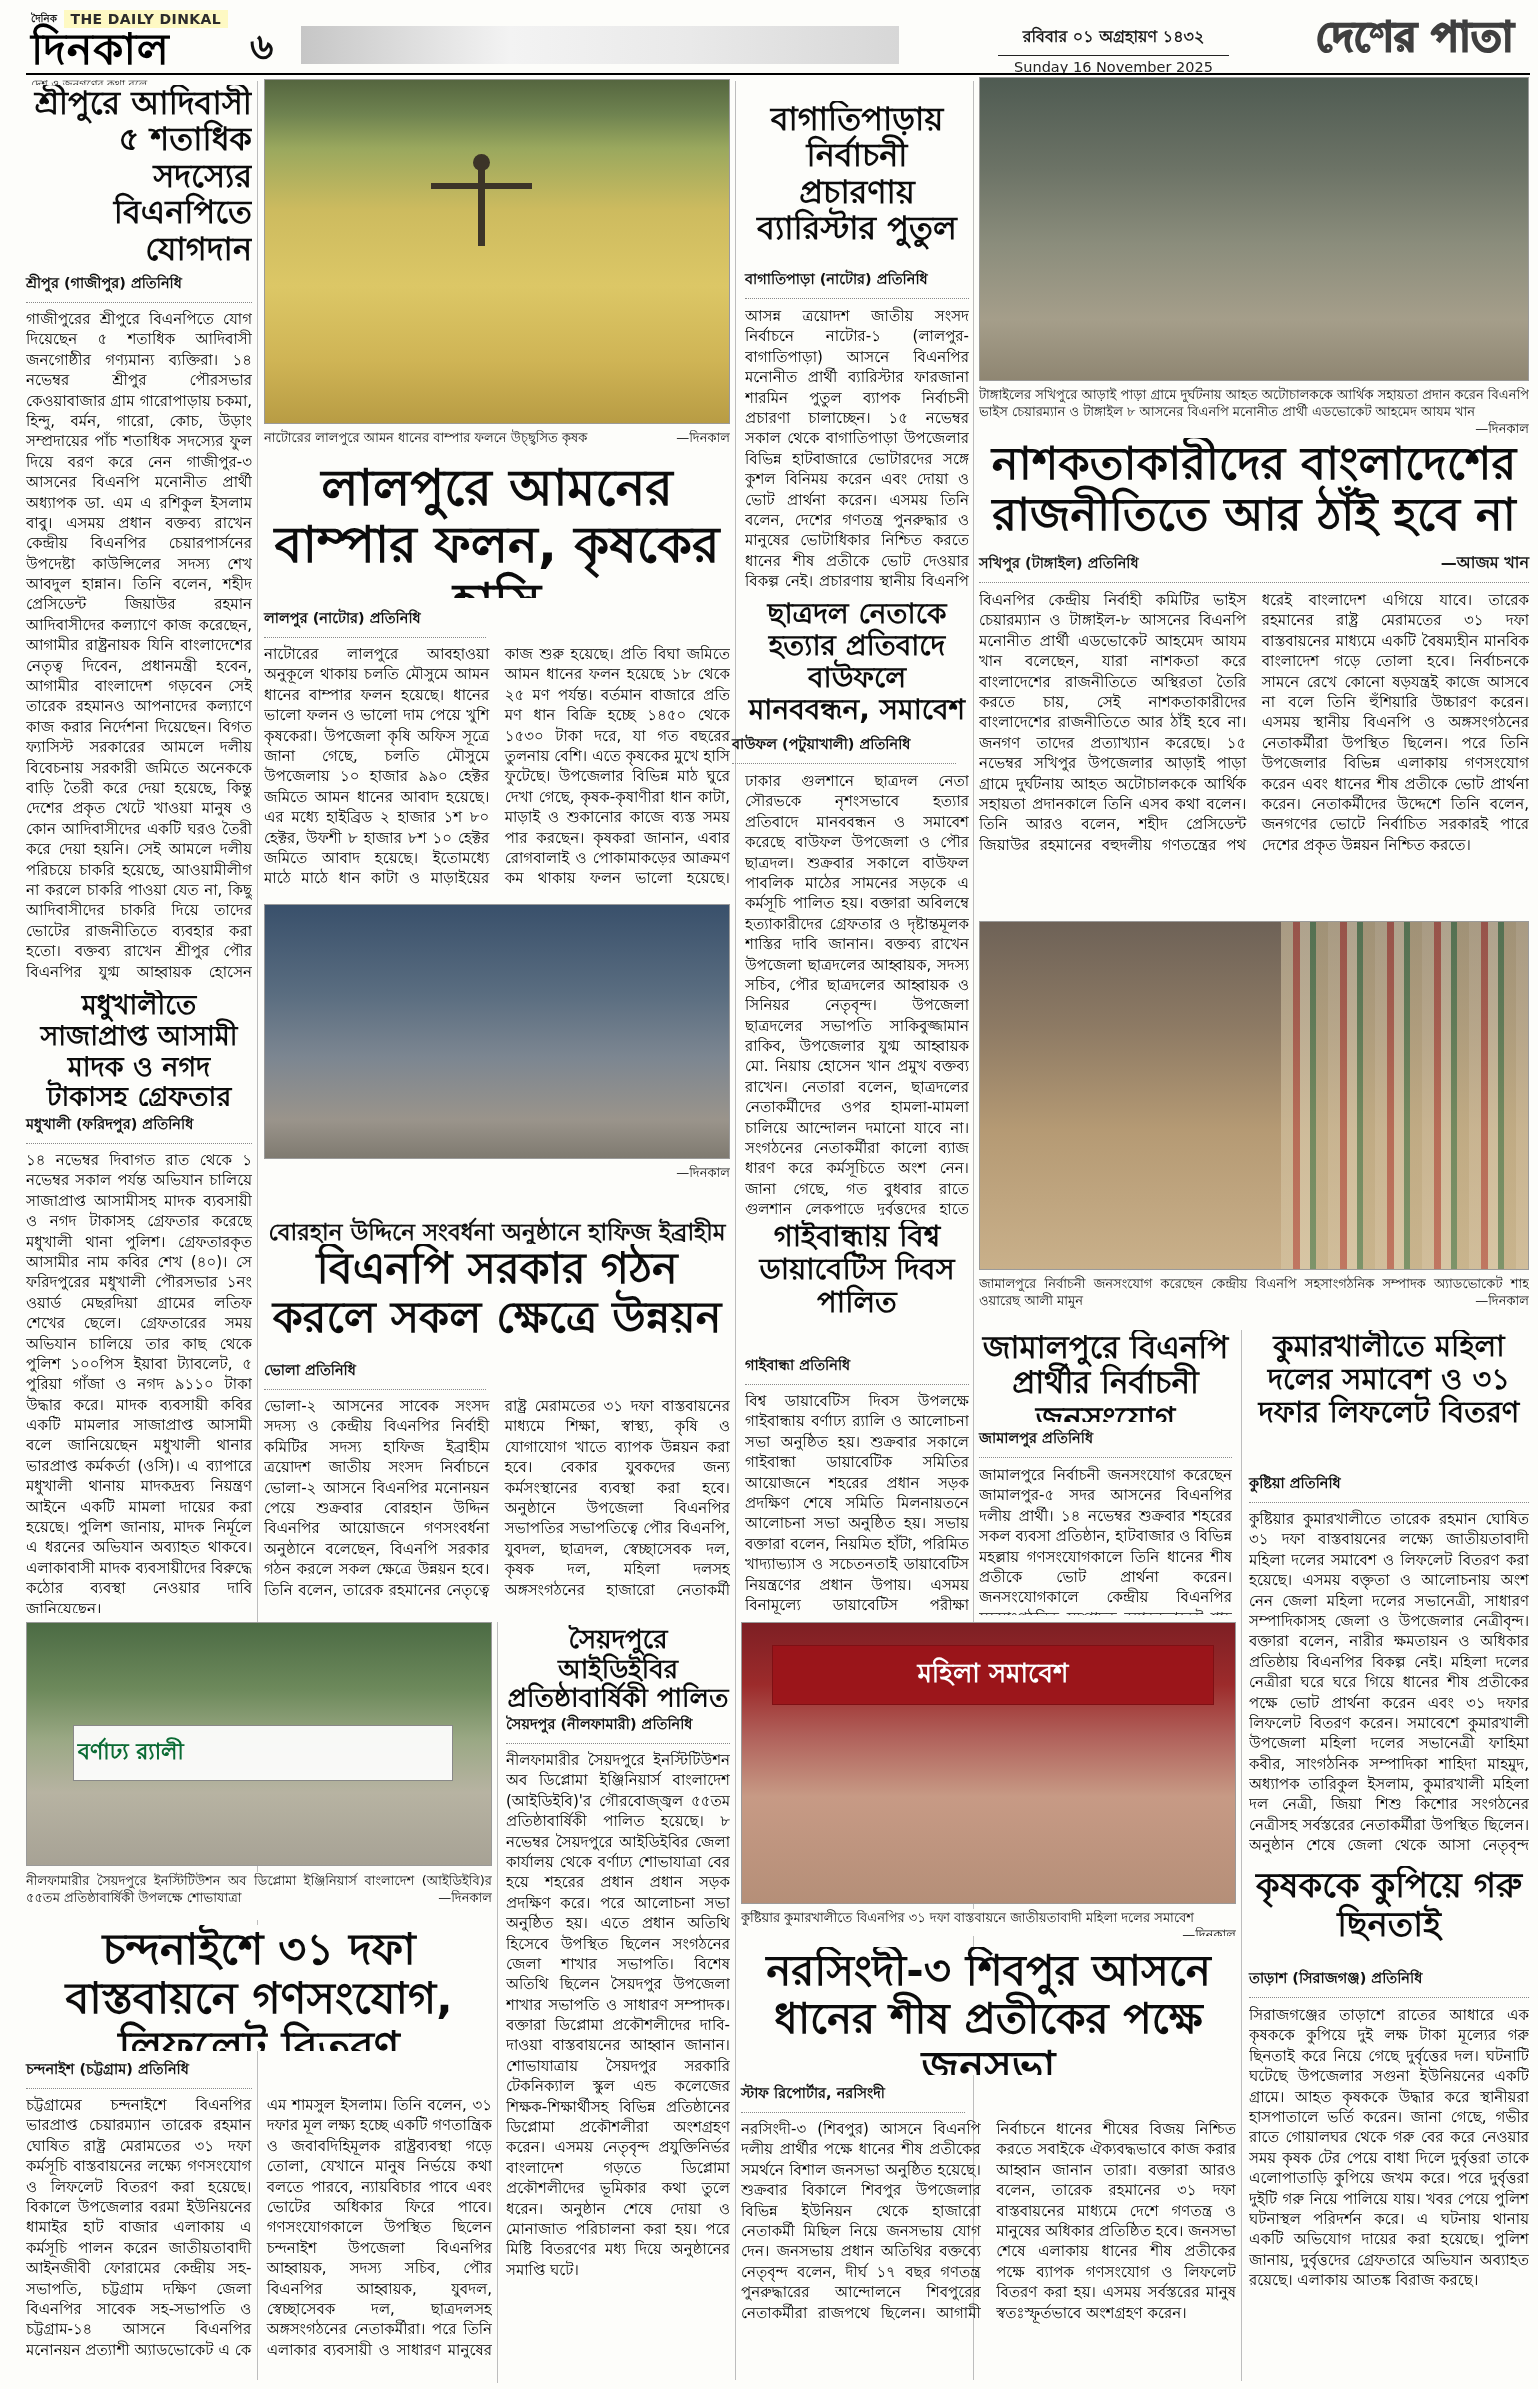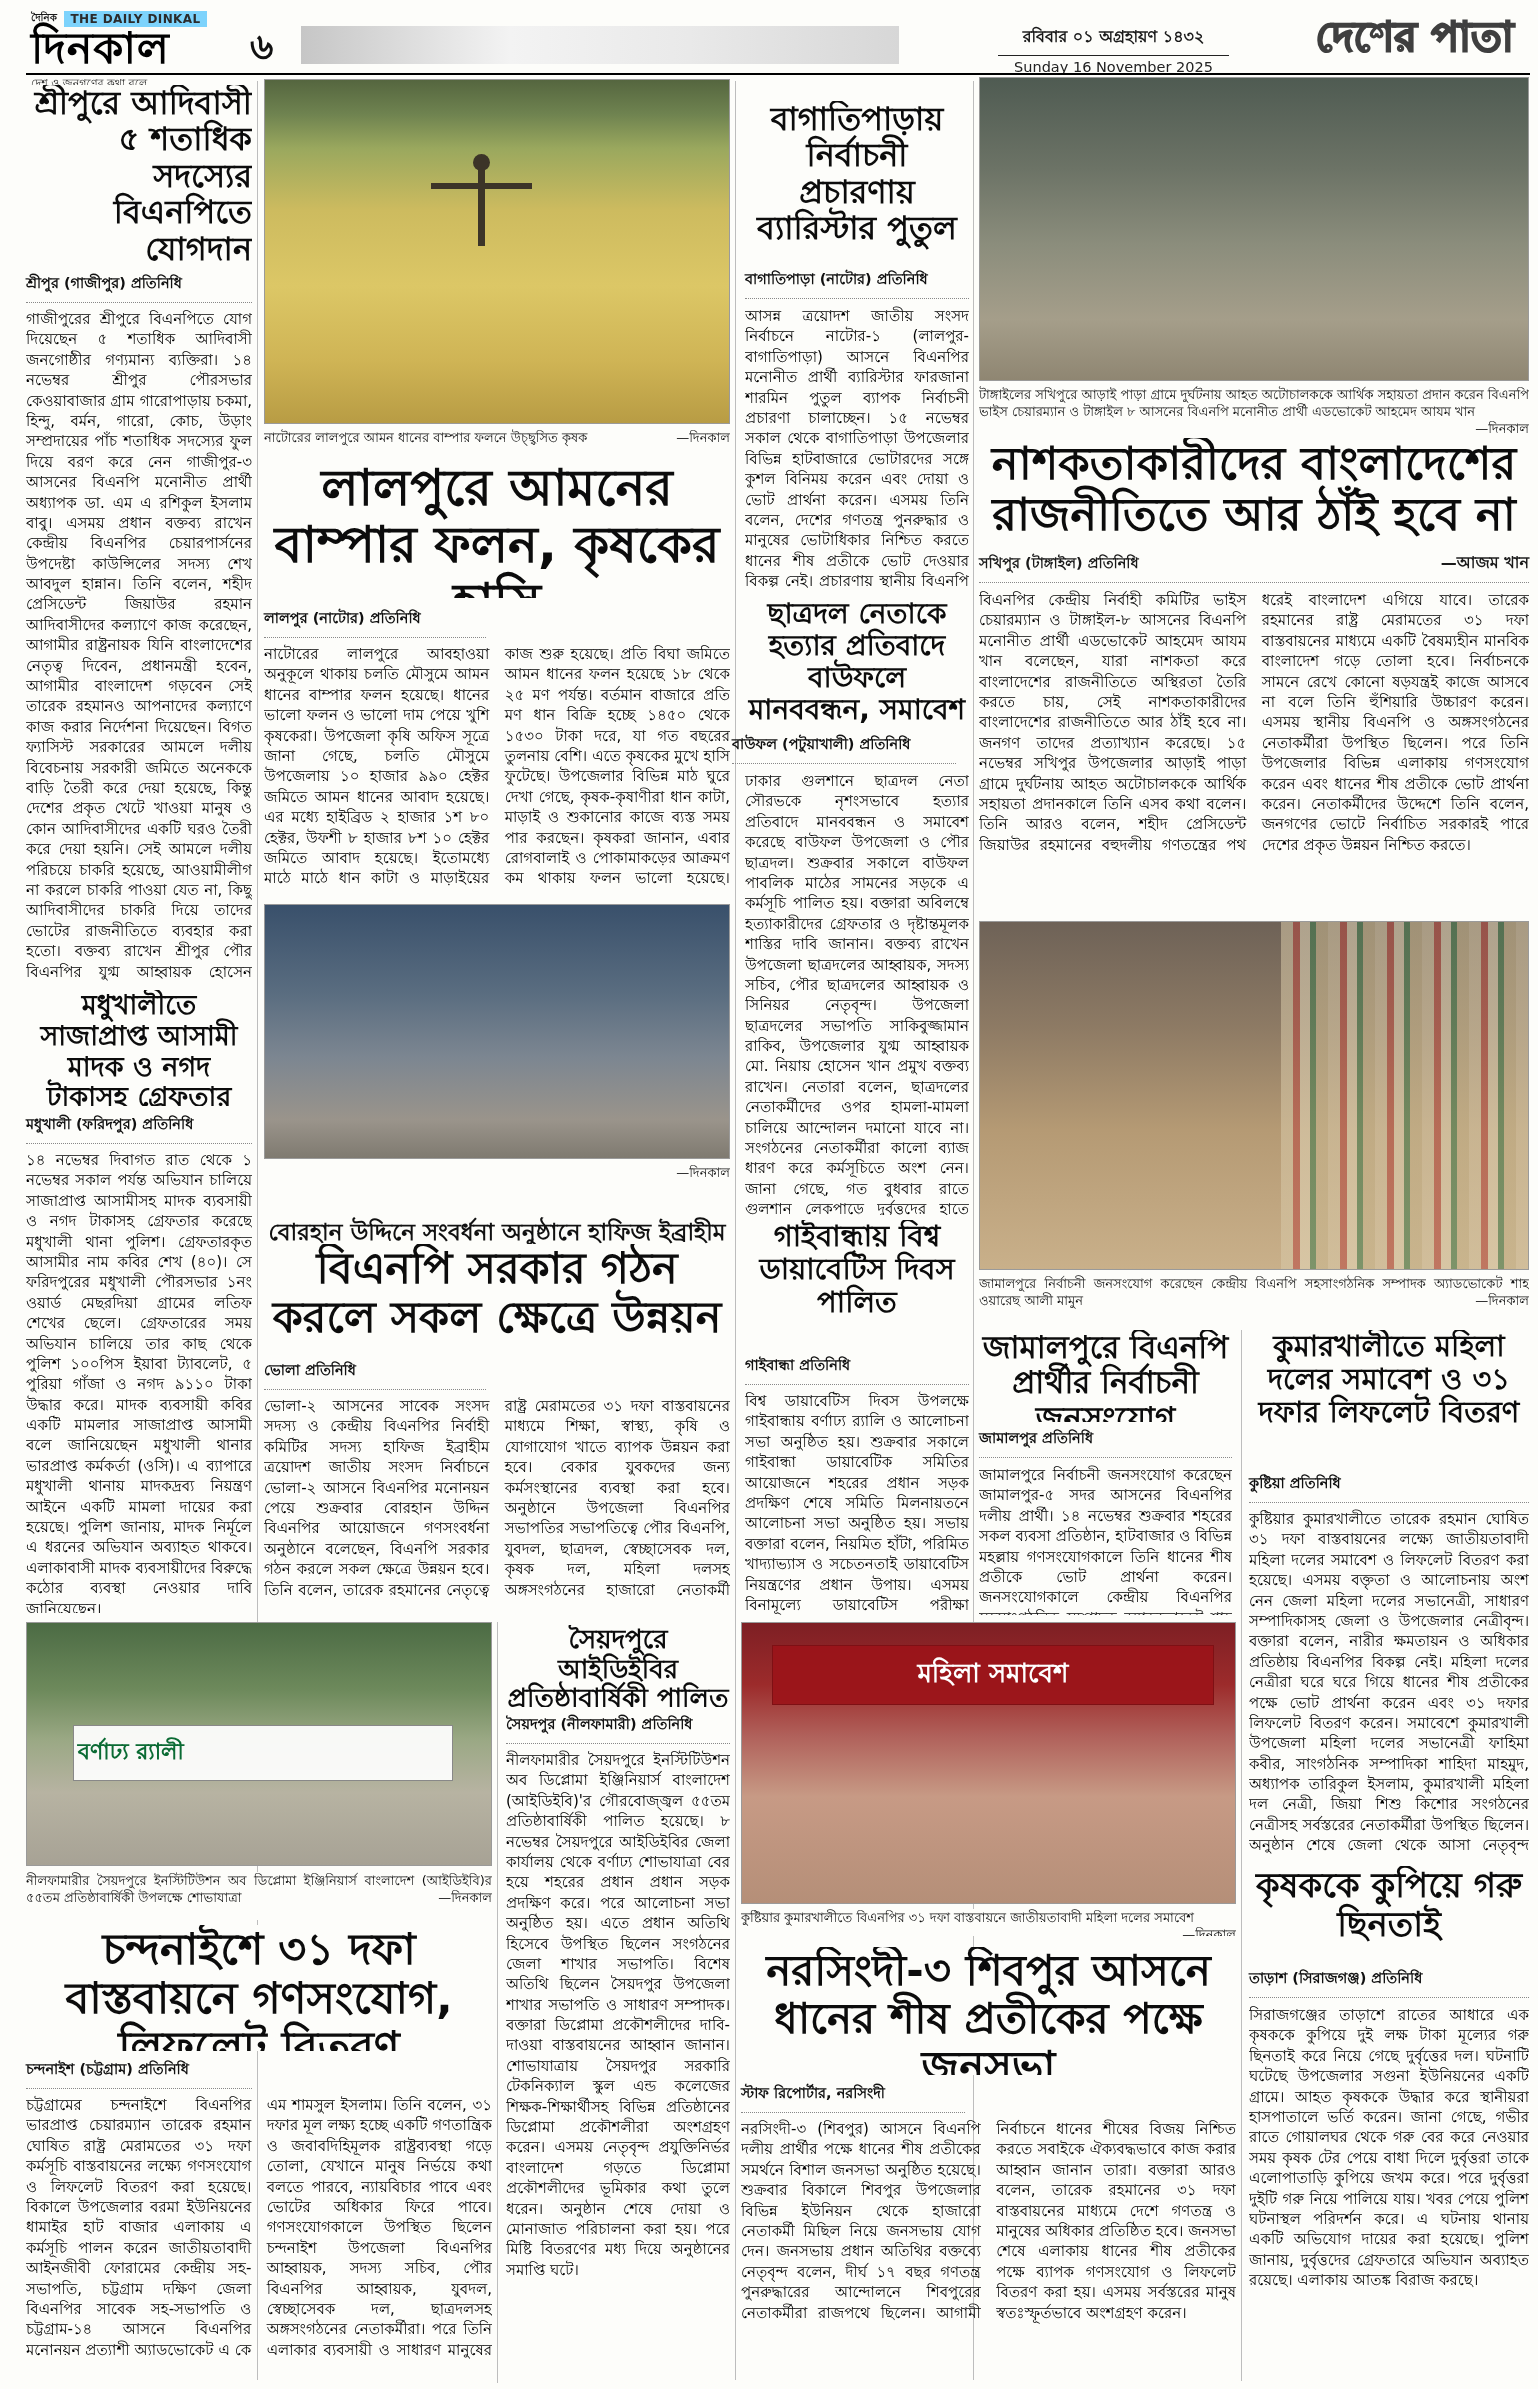--- a/index.html
+++ b/index.html
@@ -11,21 +11,21 @@
   .byline{font-weight:700;font-size:14.5px;color:#111;border-bottom:1.7px dotted #888;padding-bottom:6px;}
   .body-text{font-size:15px;line-height:1.36;text-align:justify;color:#000000;overflow:hidden;}
   .two-col{column-count:2;column-gap:15.4px;}
   .caption{font-size:13px;line-height:1.32;text-align:justify;color:#111;background:#fdfdfa;overflow:hidden;}
   .credit{float:right;font-weight:500;padding-left:8.5px;}
   .photo{position:absolute;overflow:hidden;border:0.9px solid #9a9a9a;box-sizing:border-box;}
   .vrule{position:absolute;width:0.9px;background:#bdbdbd;}
   .hrule{position:absolute;height:1.7px;background:#000;}
   
   .mast-top{display:flex;align-items:center;gap:6.8px;font-size:10.3px;font-weight:700;}
-  .mast-en{background:#7dd3fc;color:#2b2b2b;padding:0.9px 6.8px;font-size:12px;letter-spacing:0.4px;}
+  .mast-en{background:#fef9c3;color:#2b2b2b;padding:0.9px 6.8px;font-size:14px;letter-spacing:0.4px;}
   .mast-name{font-size:43px;font-weight:800;line-height:1.02;color:#000;letter-spacing:0.9px;}
   .mast-tag{font-size:11px;color:#222;margin-top:4px;}
   .pagenum{font-size:36px;font-weight:700;color:#111;}
   .header-bar{background:linear-gradient(90deg,#c6c6c6 0%,#f3f3f3 35%,#e9e9e9 65%,#d7d7d7 100%);}
   .date-bn{font-size:16px;font-weight:700;border-bottom:1.7px solid #222;padding-bottom:4px;}
   .date-en{font-size:14.5px;padding-top:3.4px;color:#222;}
   .section-title{font-size:41px;font-weight:700;color:#fff;-webkit-text-stroke:1.9px #3f3f3f;text-align:center;line-height:1.1;}
   
   .ph-rice{background:linear-gradient(180deg,#55663f 0%,#6f8350 10%,#9aa85e 20%,#cdbb5f 38%,#dcc766 60%,#cfb455 82%,#b89c44 100%);}
   .ph-crowd{background:linear-gradient(180deg,#4f5b52 0%,#6c7366 30%,#8b8d7c 55%,#a59e8a 80%,#8f8672 100%);}

